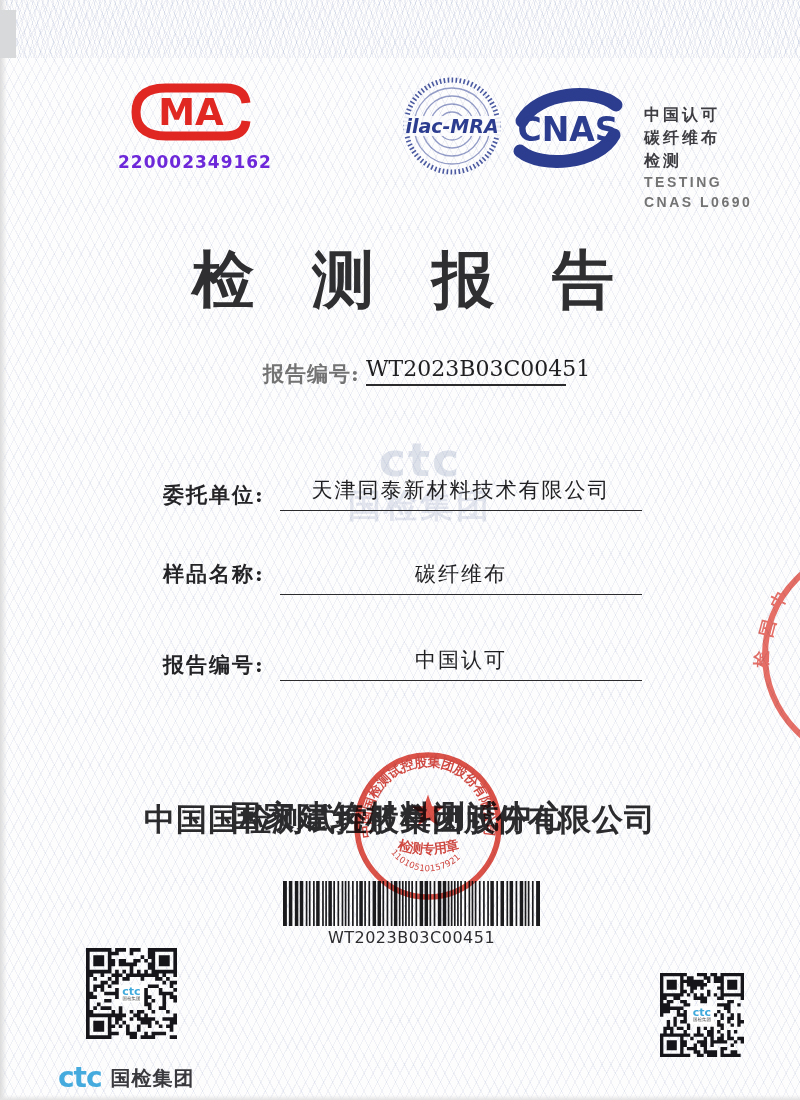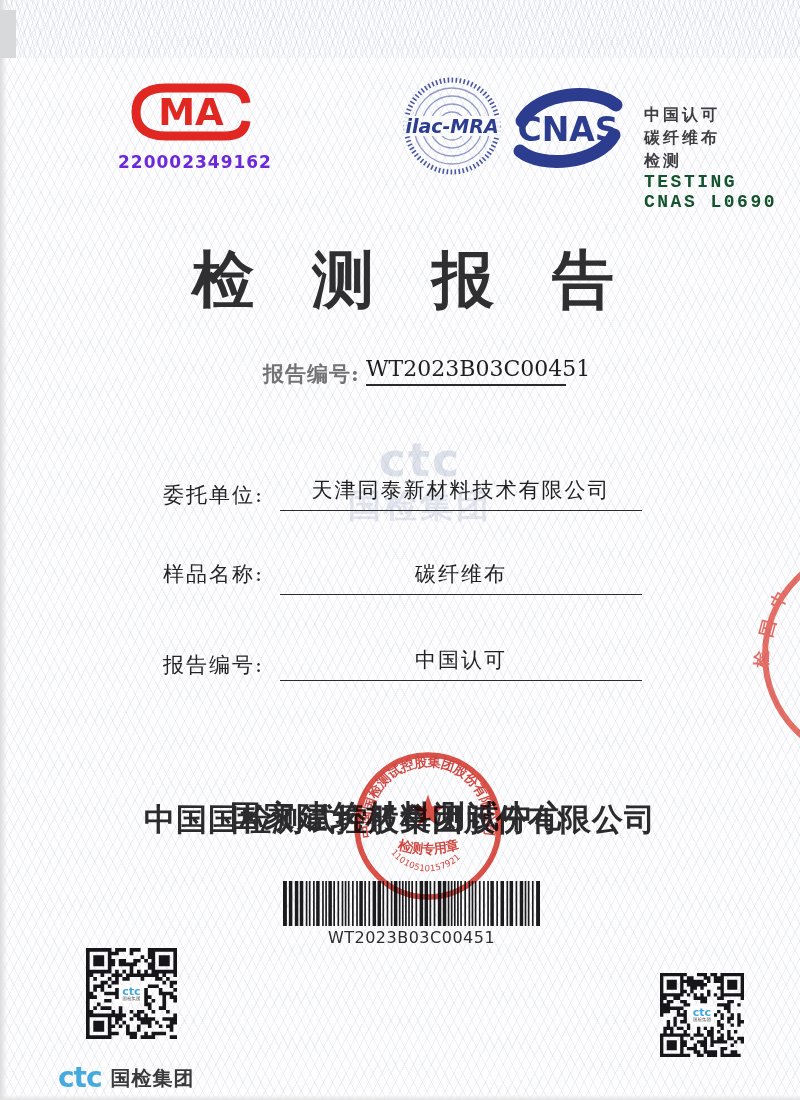--- a/index.html
+++ b/index.html
@@ -23,41 +23,41 @@
 
   
   .cma{position:absolute;left:128px;top:80px;}
   .cma-number{position:absolute;left:106px;top:152px;width:136px;text-align:center;
     font-family:"DejaVu Sans",sans-serif;font-size:17px;font-weight:700;color:#6d28d9;letter-spacing:1px;margin-left:12px;}
   .ilac{position:absolute;left:402px;top:76px;font-style:italic;}
   .cnas{position:absolute;left:510px;top:85px;}
   .accred{position:absolute;left:644px;top:78px;line-height:23px;margin-top:25px;}
   .accred .zh{font-size:16px;font-weight:700;color:#3d3d42;letter-spacing:3px;
     font-family:"DejaVu Serif","Liberation Serif",serif;}
-  .accred .en{font-family:Liberation Mono, monospace;font-size:18px;
-    font-weight:700;color:#14532d;letter-spacing:2.5px;line-height:20px;}
+  .accred .en{font-family:Liberation Sans, sans-serif;font-size:14px;
+    font-weight:700;color:#737373;letter-spacing:2.5px;line-height:20px;}
 
   
   .title{position:absolute;left:192px;top:238px;width:422px;display:flex;
     justify-content:space-between;font-size:62px;font-weight:700;color:#2f2f31;}
 
   
   .repno-label{position:absolute;left:263px;top:360px;font-size:21px;font-weight:700;
     color:#737373;letter-spacing:1px;}
   .repno-value{position:absolute;left:366px;top:356px;width:200px;text-align:center;
     font-size:22px;color:#1f1f21;border-bottom:2px solid #2b2b2d;padding-bottom:3px;}
 
   
   .watermark{position:absolute;left:340px;top:436px;width:160px;text-align:center;pointer-events:none;}
   .watermark .wm-ctc{font-family:"DejaVu Sans",sans-serif;font-size:46px;font-weight:800;
     color:rgba(150,162,188,.30);letter-spacing:2px;line-height:48px;}
   .watermark .wm-text{font-size:33px;font-weight:700;color:rgba(150,162,188,.26);letter-spacing:3px;}
 
   
-  .f-label{position:absolute;left:163px;font-size:21px;font-weight:400;color:#242427;letter-spacing:2px;}
+  .f-label{position:absolute;left:163px;font-size:21px;font-weight:700;color:#242427;letter-spacing:2px;}
   .f-value{position:absolute;left:280px;width:362px;text-align:center;font-size:21px;
     color:#1f1f22;letter-spacing:2px;border-bottom:1.6px solid #2c2c2e;padding-bottom:6px;}
 
   
   .org1{position:absolute;left:0;top:799px;width:800px;text-align:center;font-size:31px;
     font-weight:700;color:#2b2b2e;letter-spacing:1px;}
   .org2{position:absolute;left:0;top:796px;width:800px;text-align:center;font-size:31px;
     font-weight:700;color:#2b2b2e;letter-spacing:3px;}
 
   

